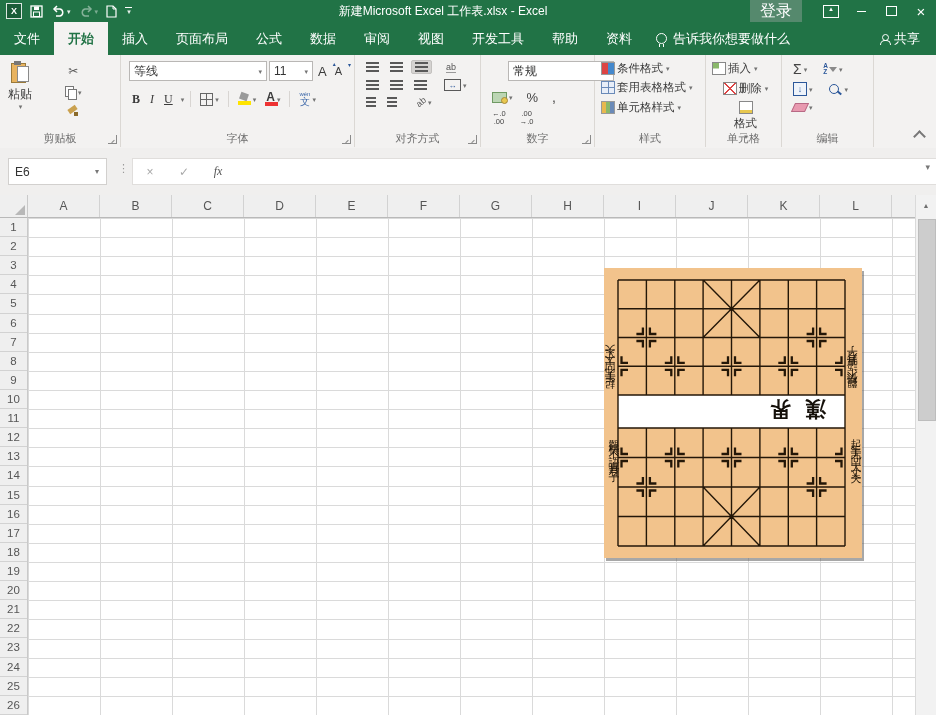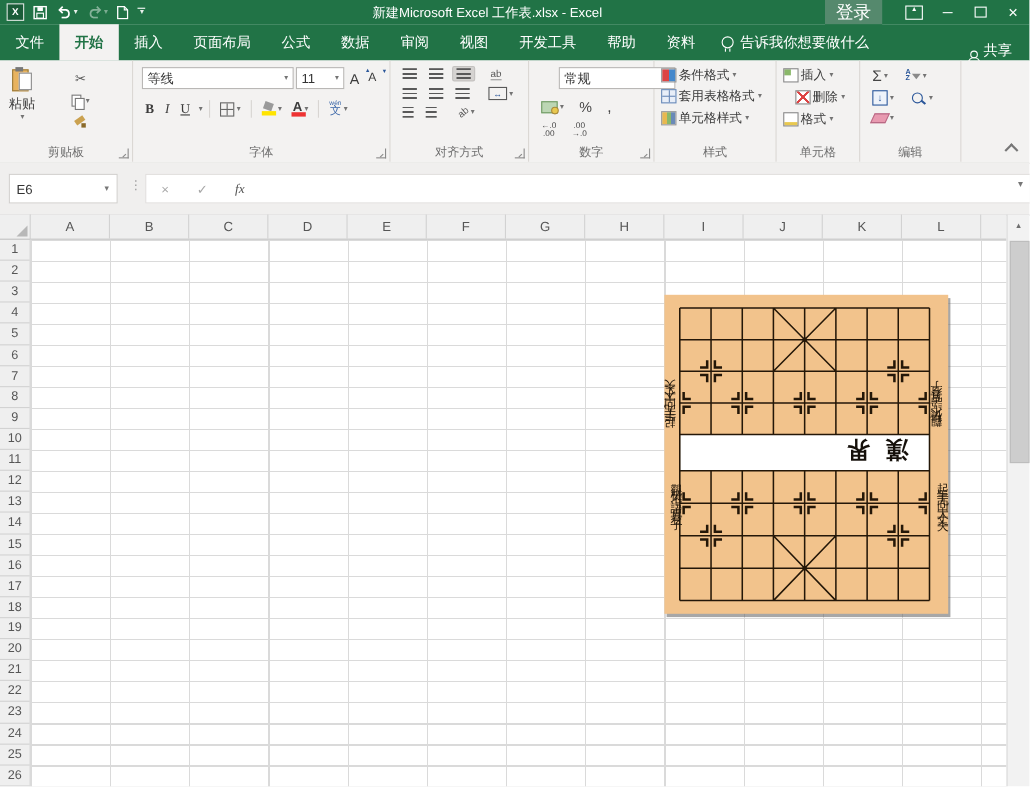--- a/index.html
+++ b/index.html
@@ -22,21 +22,21 @@
   .maxbox{width:9px;height:8px;border:1px solid #fff;}
   .minbar{width:9px;height:1px;background:#fff;display:inline-block;}
   
   #tabs{position:absolute;left:0;top:22px;width:936px;height:33px;background:#217346;
         display:flex;align-items:stretch;color:#fff;font-size:13px;}
   .tab{display:flex;align-items:center;padding:0 14px;cursor:default;}
   .tab.active{background:#f3f2f1;color:#217346;font-weight:bold;}
   .tellme{display:flex;align-items:center;gap:6px;padding:0 10px;}
   .bulb{width:9px;height:9px;border:1px solid #fff;border-radius:50%;position:relative;}
   .bulb:after{content:"";position:absolute;left:2px;bottom:-4px;width:3px;height:3px;border-left:1px solid #fff;border-right:1px solid #fff;}
-  .share-box{margin-left:auto;display:flex;align-items:flex-end;gap:5px;padding:0 16px;}
+  .share-box{margin-left:auto;display:flex;align-items:center;gap:5px;padding:0 16px;}
   .person{width:9px;height:9px;position:relative;}
   .person:before{content:"";position:absolute;left:2px;top:0;width:5px;height:5px;border:1px solid #fff;border-radius:50%;}
   .person:after{content:"";position:absolute;left:0;bottom:-2px;width:9px;height:4px;border:1px solid #fff;border-bottom:none;border-radius:5px 5px 0 0;}
   
   #ribbon{position:absolute;left:0;top:55px;width:936px;height:93px;background:#f3f2f1;
           border-bottom:1px solid #d2cfcb;display:flex;font-size:12px;color:#3b3b3b;}
   .group{position:relative;height:92px;border-right:1px solid #dbd8d4;box-sizing:border-box;flex-shrink:0;}
   .glabel{position:absolute;bottom:1px;left:0;width:100%;text-align:center;font-size:11px;color:#6e6e6e;}
   .launcher{position:absolute;right:3px;bottom:3px;width:8px;height:8px;border-right:1px solid #8a8a8a;border-bottom:1px solid #8a8a8a;}
   .launcher:after{content:"";position:absolute;right:1px;bottom:1px;width:4px;height:1px;background:#8a8a8a;transform:rotate(-45deg);}
@@ -385,21 +385,21 @@
     <div class="rrow">
       <span class="ins-ico"></span>
       <span>插入</span>
         <span class="caret" style="color:#666;">▾</span>
     </div>
     <div class="rrow" style="margin-top:5px;justify-content:center;">
       <span class="del-ico"></span>
       <span>删除</span>
         <span class="caret" style="color:#666;">▾</span>
     </div>
-    <div class="rrow" style="margin-top:5px;">
+    <div class="rrow" style="margin-top:5px;flex-direction:column;">
       <span class="fmt-ico"></span>
       <span>格式</span>
         <span class="caret" style="color:#666;">▾</span>
     </div>
     <div class="glabel">单元格</div>
   </div>
 
   <div class="group" style="width:92px;padding:6px 2px 0 8px;box-sizing:border-box;">
     <div class="rrow" style="gap:10px;">
       <span class="rbtn">

